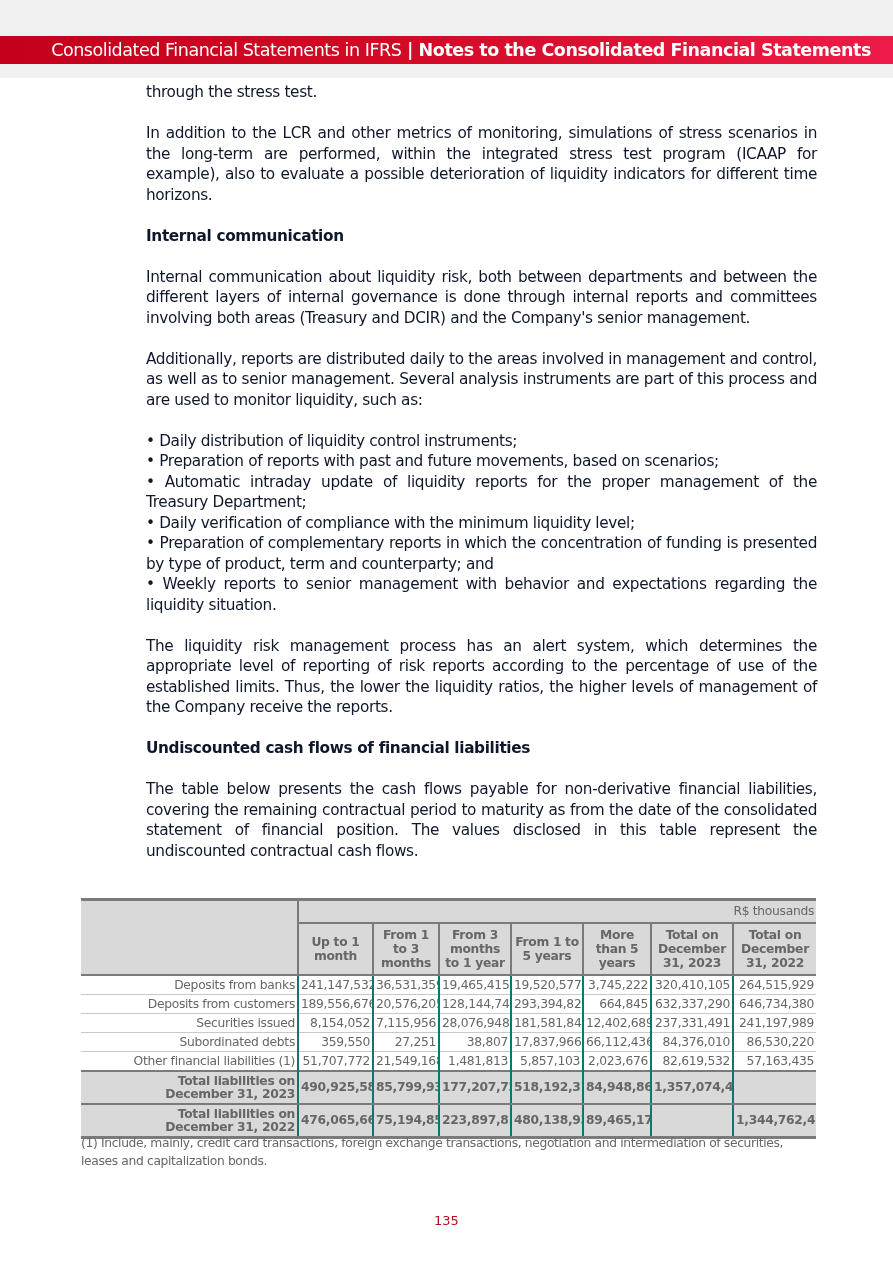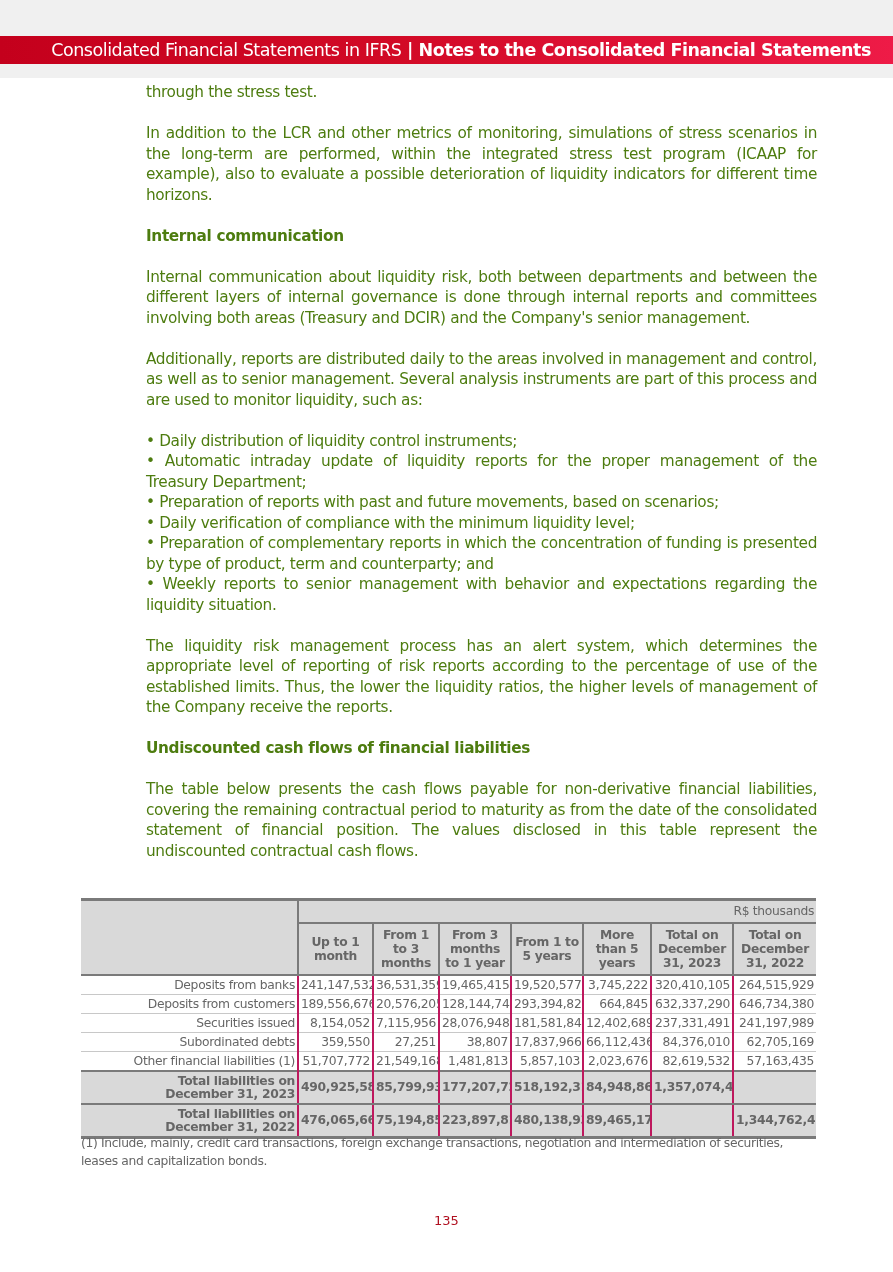--- a/index.html
+++ b/index.html
@@ -12,37 +12,37 @@
     background: linear-gradient(90deg, #c4001c 0%, #d20a26 45%, #ee1b47 100%);
     color: #ffffff; font-size: 17.5px; line-height: 28px; text-align: center; white-space: nowrap;
     letter-spacing: -0.45px;
     padding-left: 29px;
   }
   .header-bar .bold { font-weight: bold; }
   .sub-strip { position: absolute; left: 0; top: 64px; width: 893px; height: 14px; background: #f0f0f0; }
 
   .body-text {
     position: absolute; left: 146px; width: 671px; top: 82px;
-    font-size: 15.3px; line-height: 20.5px; color: #4d7c0f; letter-spacing: -0.35px;
+    font-size: 15.3px; line-height: 20.5px; color: #0f172a; letter-spacing: -0.35px;
   }
   .body-text p { text-align: justify; margin-bottom: 20.5px; }
   .body-text p.nogap { margin-bottom: 8px; }
   .body-text h3 { font-size: 15.3px; font-weight: bold; margin-bottom: 20.5px; line-height: 20.5px; }
   .body-text ul { list-style: none; margin-bottom: 20.5px; }
   .body-text li { text-align: justify; }
 
   .table-wrap { position: absolute; left: 81px; top: 898px; width: 735px; }
   table.cf { border-collapse: collapse; width: 735px; table-layout: fixed; font-size: 12.3px; color: #666666; letter-spacing: -0.3px; }
   table.cf td, table.cf th { padding: 0 2px; white-space: nowrap; overflow: hidden; }
   .hdr-cell { background: #d9d9d9; }
   .units { text-align: right; height: 21px; line-height: 21px; border-top: 3px solid #7a7a7a; border-bottom: 2px solid #7a7a7a; }
   .col-head { font-weight: bold; line-height: 14px; height: 52px; white-space: normal !important; border-left: 2px solid #7a7a7a; border-bottom: 2px solid #7a7a7a; }
   .blank-head { border-top: 3px solid #7a7a7a; border-bottom: 2px solid #7a7a7a; }
   .row-label { text-align: right; height: 19px; line-height: 18px; border-bottom: 1px solid #c8c8c8; }
-  .num { text-align: right; height: 19px; line-height: 18px; border-left: 2px solid #be185d; border-bottom: 1px solid #c8c8c8; margin-left: 29px; }
+  .num { text-align: right; height: 19px; line-height: 18px; border-left: 2px solid #0f766e; border-bottom: 1px solid #c8c8c8; margin-left: 29px; }
   tr.total td { background: #d9d9d9; font-weight: bold; height: 33px; line-height: 13px; border-bottom: 2px solid #7a7a7a; white-space: normal; }
   tr.total td.num { text-align: right; white-space: nowrap; vertical-align: middle; }
   tr.total td.row-label { vertical-align: middle; padding-top: 1px; padding-left: 28px; }
   tr.first-total td { border-top: 2px solid #7a7a7a; }
   tr.last-total td { border-bottom: 3px solid #7a7a7a; }
 
   .footnote { position: absolute; left: 81px; top: 1134px; width: 740px; font-size: 12.3px; line-height: 18px; color: #666666; letter-spacing: -0.35px; }
   .page-number { position: absolute; left: 0; width: 893px; top: 1213px; text-align: center; font-size: 13px; color: #b01020; }
 </style>
 </head>
@@ -53,22 +53,22 @@
 <div class="sub-strip"></div>
 
 <div class="body-text">
   <p>through the stress test.</p>
   <p>In addition to the LCR and other metrics of monitoring, simulations of stress scenarios in the long-term are performed, within the integrated stress test program (ICAAP for example), also to evaluate a possible deterioration of liquidity indicators for different time horizons.</p>
   <h3>Internal communication</h3>
   <p>Internal communication about liquidity risk, both between departments and between the different layers of internal governance is done through internal reports and committees involving both areas (Treasury and DCIR) and the Company's senior management.</p>
   <p>Additionally, reports are distributed daily to the areas involved in management and control, as well as to senior management. Several analysis instruments are part of this process and are used to monitor liquidity, such as:</p>
   <ul>
     <li>• Daily distribution of liquidity control instruments;</li>
+    <li>• Preparation of reports with past and future movements, based on scenarios;</li>
     <li>• Automatic intraday update of liquidity reports for the proper management of the Treasury Department;</li>
-    <li>• Preparation of reports with past and future movements, based on scenarios;</li>
     <li>• Daily verification of compliance with the minimum liquidity level;</li>
     <li>• Preparation of complementary reports in which the concentration of funding is presented by type of product, term and counterparty; and</li>
     <li>• Weekly reports to senior management with behavior and expectations regarding the liquidity situation.</li>
   </ul>
   <p>The liquidity risk management process has an alert system, which determines the appropriate level of reporting of risk reports according to the percentage of use of the established limits. Thus, the lower the liquidity ratios, the higher levels of management of the Company receive the reports.</p>
   <h3>Undiscounted cash flows of financial liabilities</h3>
   <p class="nogap">The table below presents the cash flows payable for non-derivative financial liabilities, covering the remaining contractual period to maturity as from the date of the consolidated statement of financial position. The values disclosed in this table represent the undiscounted contractual cash flows.</p>
 </div>
 
 <div class="table-wrap">
@@ -129,21 +129,21 @@
       <td class="num">241,197,989</td>
     </tr>
     <tr>
       <td class="row-label">Subordinated debts</td>
       <td class="num">359,550</td>
       <td class="num">27,251</td>
       <td class="num">38,807</td>
       <td class="num">17,837,966</td>
       <td class="num">66,112,436</td>
       <td class="num">84,376,010</td>
-      <td class="num">62,705,169</td>
+      <td class="num">86,530,220</td>
     </tr>
     <tr>
       <td class="row-label">Other financial liabilities (1)</td>
       <td class="num">51,707,772</td>
       <td class="num">21,549,168</td>
       <td class="num">1,481,813</td>
       <td class="num">5,857,103</td>
       <td class="num">2,023,676</td>
       <td class="num">82,619,532</td>
       <td class="num">57,163,435</td>

